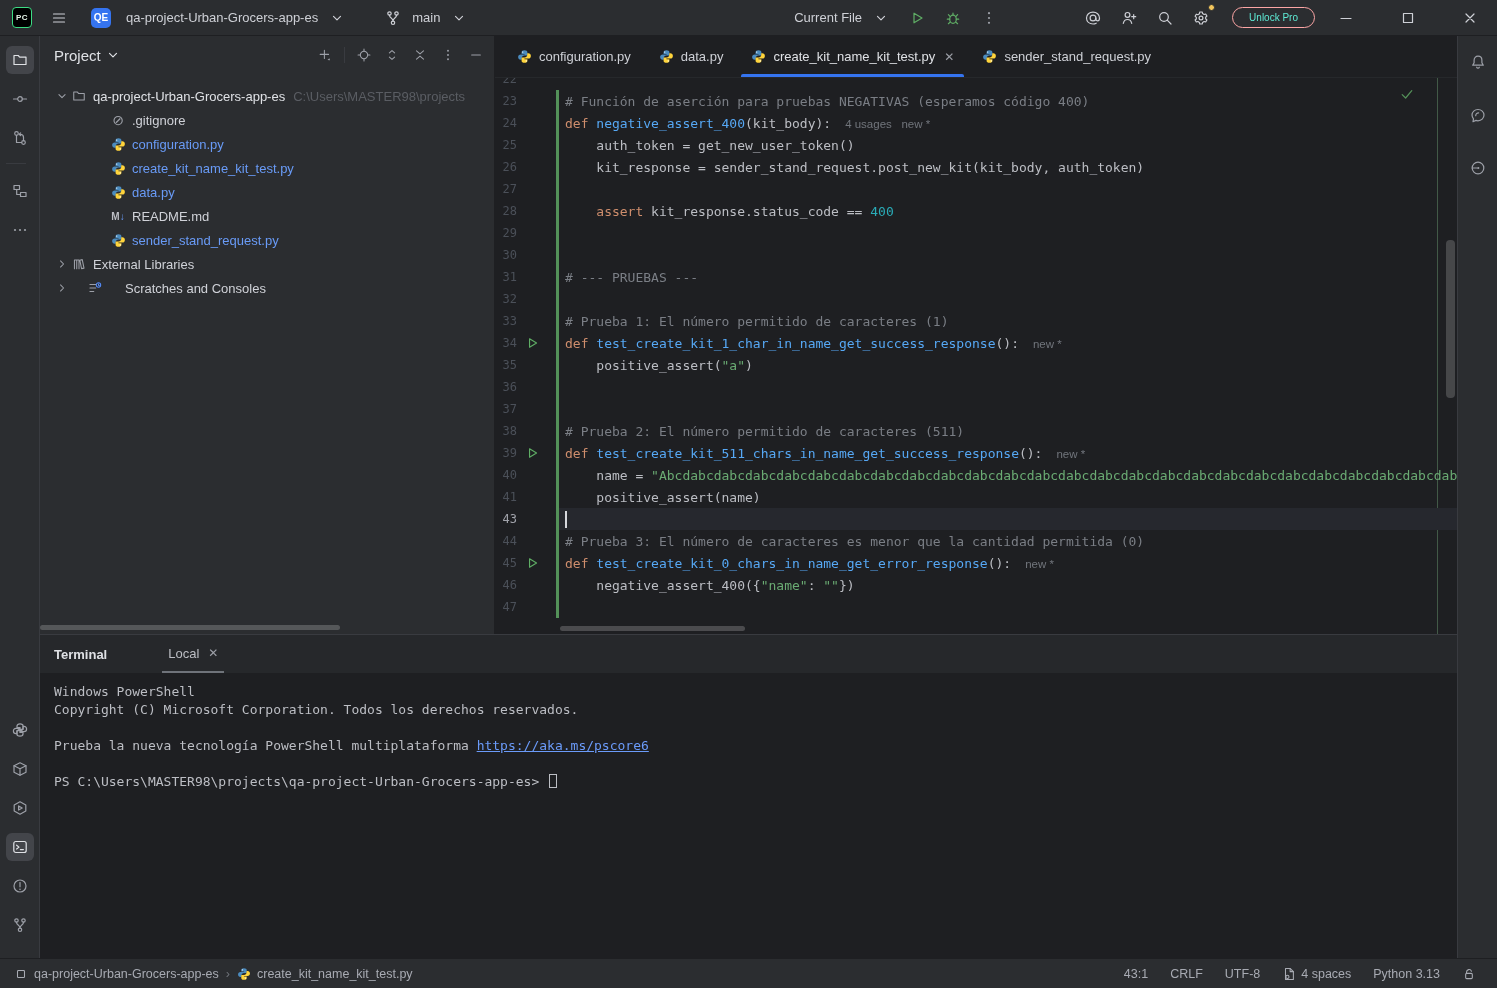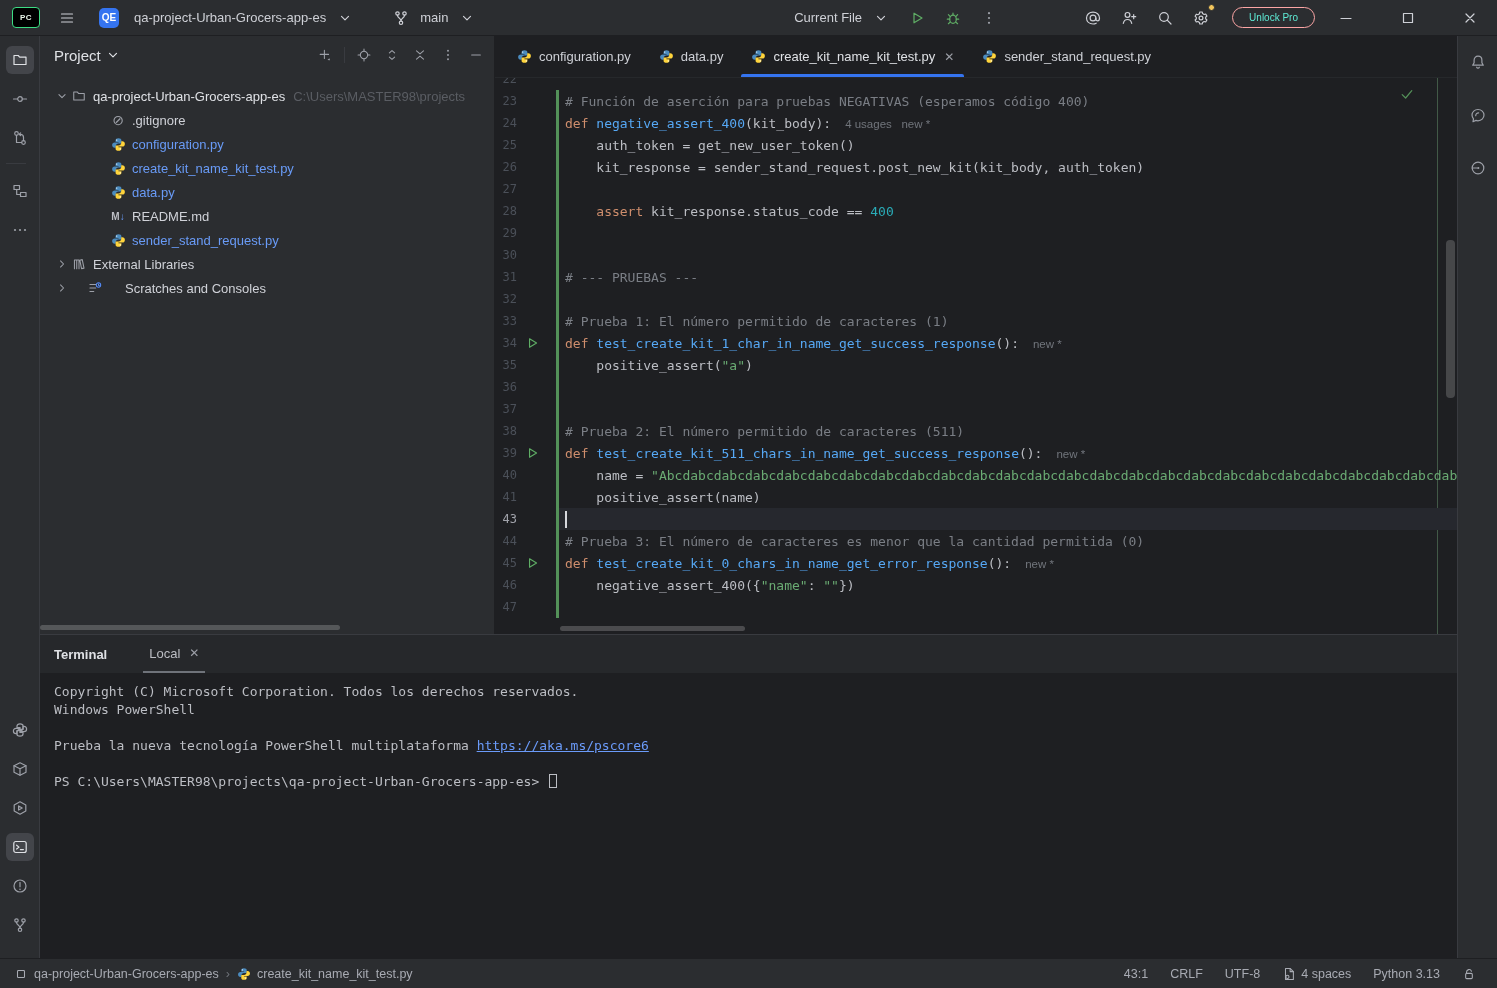--- a/index.html
+++ b/index.html
@@ -3,21 +3,21 @@
 <meta charset="utf-8">
 <style>
   * { margin:0; padding:0; box-sizing:border-box; }
   html,body { width:1497px; height:988px; overflow:hidden; background:#1e1f22;
     font-family:"Liberation Sans", sans-serif; color:#ced0d6; }
 
   
   #titlebar { position:absolute; left:0; top:0; width:1497px; height:36px;
     background:#2b2d30; border-bottom:1px solid #1e1f22; display:flex; align-items:center; }
   .tb-left { display:flex; align-items:center; gap:14px; padding-left:12px; }
-  .pc-logo { width:28px; height:21px; border:1.5px solid #3ddc84; border-radius:4px;
+  .pc-logo { width:20px; height:21px; border:1.5px solid #3ddc84; border-radius:4px;
     background:#000; color:#e8f5e9; font-size:8px; font-weight:700;
     display:flex; align-items:center; justify-content:center; letter-spacing:.5px; }
   .tb-btn { display:flex; align-items:center; gap:11px; padding:4px 5px; border-radius:4px;
     background:transparent; border:none; color:#ced0d6; font-size:13px; cursor:default; }
   .badge { width:20px; height:20px; border-radius:5px; background:#3574f0; color:#fff;
     font-size:10px; font-weight:700; display:flex; align-items:center; justify-content:center; }
   .tb-right { margin-left:auto; display:flex; align-items:center; gap:10px; padding-right:14px; }
   .ic { width:16px; height:16px; display:block; }
   .ic.sm { width:14px; height:14px; }
   .green { color:#5fad65; }
@@ -92,23 +92,23 @@
   .caret { display:inline-block; width:1.5px; height:17px; background:#d6d8dd; vertical-align:middle; }
   #mguide { position:absolute; left:942px; top:0; bottom:0; width:1px; background:rgba(102,148,108,.5); }
   #vscroll { position:absolute; right:2px; top:162px; width:9px; height:158px; border-radius:4px;
     background:rgba(255,255,255,.18); }
   #inspect-ok { position:absolute; top:8px; right:42px; color:#549159; }
 
   
   #terminal { position:absolute; left:40px; top:634px; width:1417px; bottom:30px;
     background:#1e1f22; border-top:1px solid #393b40; }
   .term-head { height:38px; background:#26282b; display:flex; align-items:center; padding-left:14px; }
-  .term-title { font-size:13px; font-weight:700; color:#dfe1e5; margin-right:36px; }
+  .term-title { font-size:13px; font-weight:700; color:#dfe1e5; margin-right:47px; }
   .term-tab { height:100%; display:flex; align-items:center; gap:9px; padding:0 6px;
-    font-size:13px; color:#bcbec4; border-bottom:2px solid #6f737a; }
+    font-size:13px; color:#bcbec4; border-bottom:2px solid #6f737a;margin-left:8px; }
   .term-tab .close { color:#9da0a8; font-size:12px; }
   #termbody { padding:10px 0 0 14px; font-family:"DejaVu Sans Mono", monospace; font-size:13px;
     color:#bcbec4; line-height:18px; }
   .tline { white-space:pre; height:18px; }
   .tlink { color:#6b9bfa; text-decoration:underline; }
   .tcursor { display:inline-block; width:8px; height:14px; border:1px solid #bcbec4;
     vertical-align:-2px; margin-left:2px; }
 
   
   #statusbar { position:absolute; left:0; bottom:0; width:1497px; height:30px; background:#2b2d30;
@@ -548,22 +548,22 @@
 
 <div id="terminal">
   <div class="term-head">
     <span class="term-title">Terminal</span>
     <span class="term-tab">
       <span>Local</span>
       <span class="close">✕</span>
     </span>
   </div>
   <div id="termbody">
+      <div class="tline"><span>Windows PowerShell</span></div>
       <div class="tline"><span>Copyright (C) Microsoft Corporation. Todos los derechos reservados.</span></div>
-      <div class="tline"><span>Windows PowerShell</span></div>
       <div class="tline"></div>
       <div class="tline"><span>Prueba la nueva tecnología PowerShell multiplataforma </span><span class="tlink">https://aka.ms/pscore6</span></div>
       <div class="tline"></div>
       <div class="tline"><span>PS C:\Users\MASTER98\projects\qa-project-Urban-Grocers-app-es&gt; </span><span class="tcursor"></span></div>
     </div>
 </div>
 
 <div id="rightstrip">
     <div class="tool-btn">
       <svg class="ic " viewBox="0 0 16 16" fill="none" stroke="currentColor" stroke-width="1.2" stroke-linecap="round" stroke-linejoin="round">

